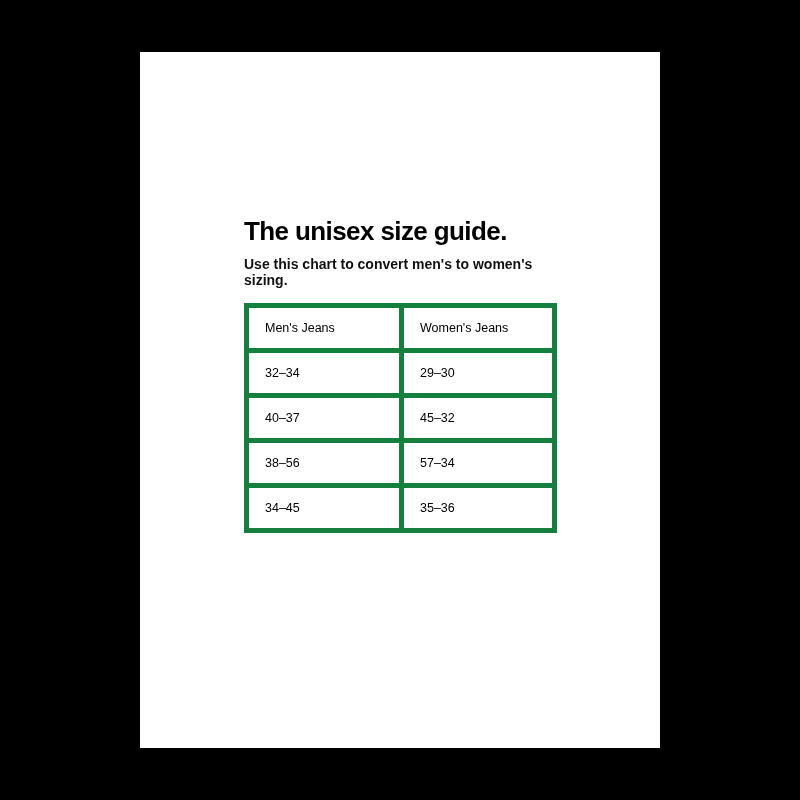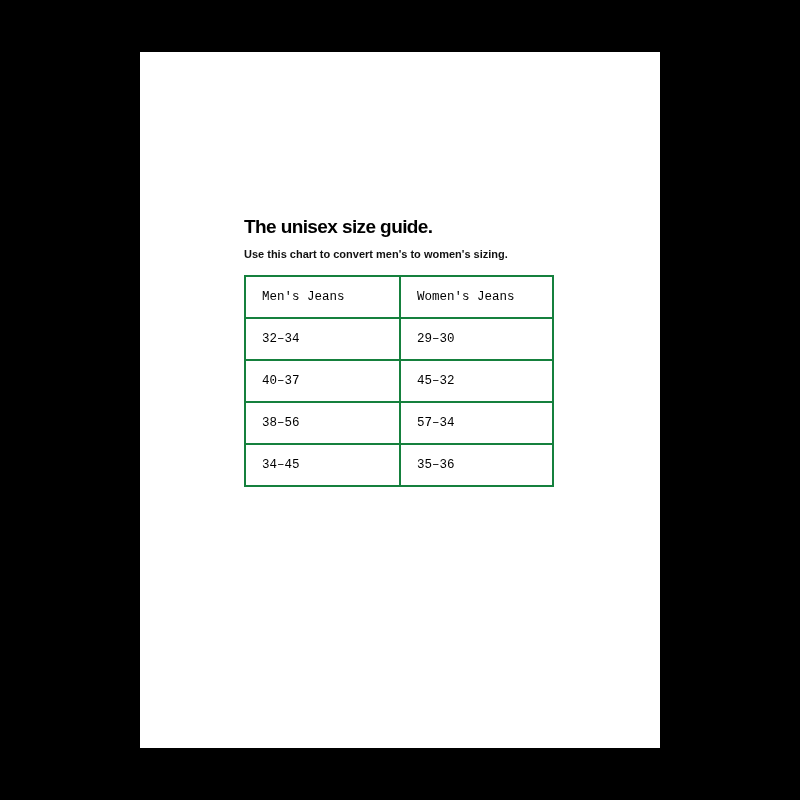--- a/index.html
+++ b/index.html
@@ -21,50 +21,49 @@
     height: 696px;
     background: #ffffff;
   }
   .content {
     position: absolute;
     left: 104px;
     top: 165px;
     width: 320px;
   }
   .title {
-    font-size: 19px;
+    font-size: 26px;
     font-weight: bold;
     letter-spacing: -0.6px;
     color: #000000;
     margin: 0 0 10px 0;
     line-height: 1.1;
   }
   .subtitle {
-    font-size: 11px;
+    font-size: 14px;
     font-weight: bold;
     color: #111111;
     margin: 0 0 14px 0;
     line-height: 1.2;
   }
   table.size-table {
     border-collapse: collapse;
     width: 308px;
     table-layout: fixed;
   }
   table.size-table th,
   table.size-table td {
-    border: 2px solid #15803d;
+    border: 5px solid #15803d;
     height: 40px;
     padding: 0 0 0 16px;
     text-align: left;
     vertical-align: middle;
     font-size: 12.5px;
     color: #000000;
     font-weight: normal;
-    font-family: Liberation Mono, monospace;
   }
   table.size-table th {
     font-weight: normal;
   }
   table.size-table col.c1 { width: 155px; }
   table.size-table col.c2 { width: 153px; }
 </style>
 </head>
 <body>
 

